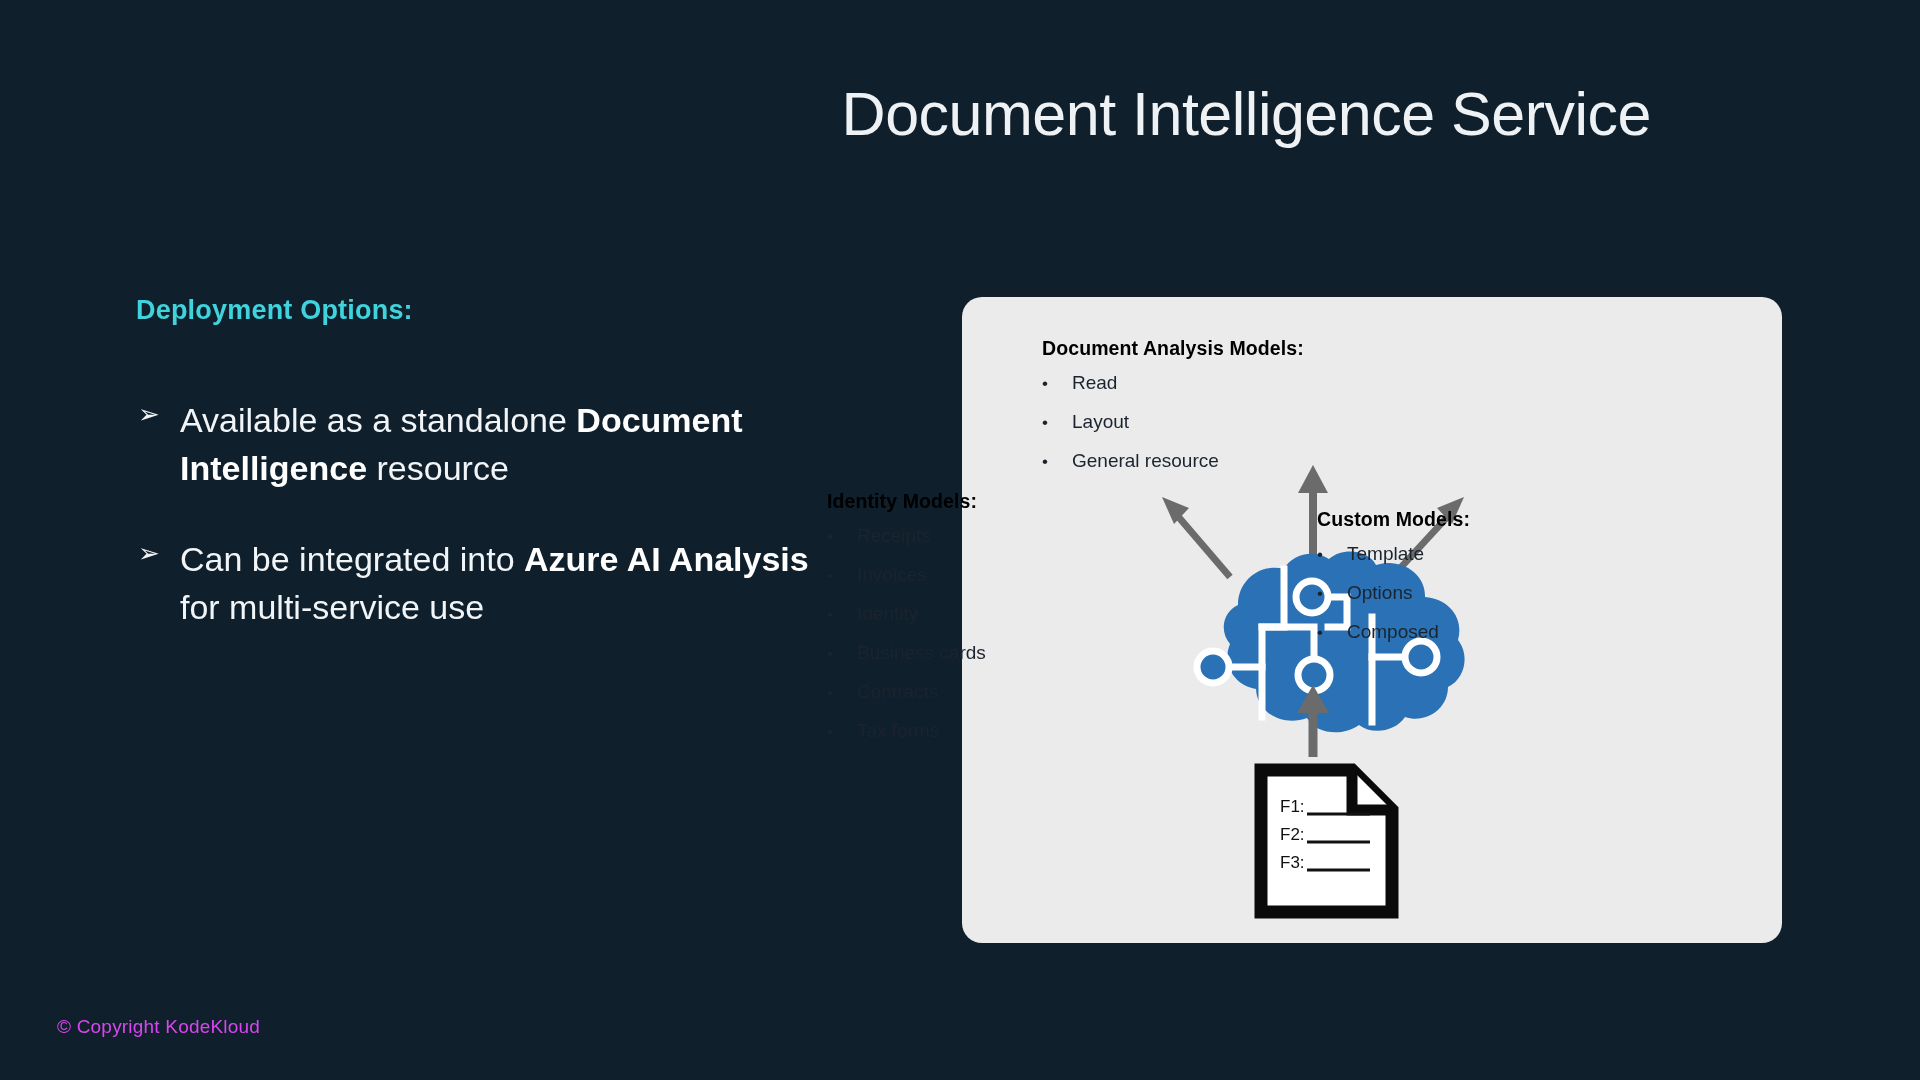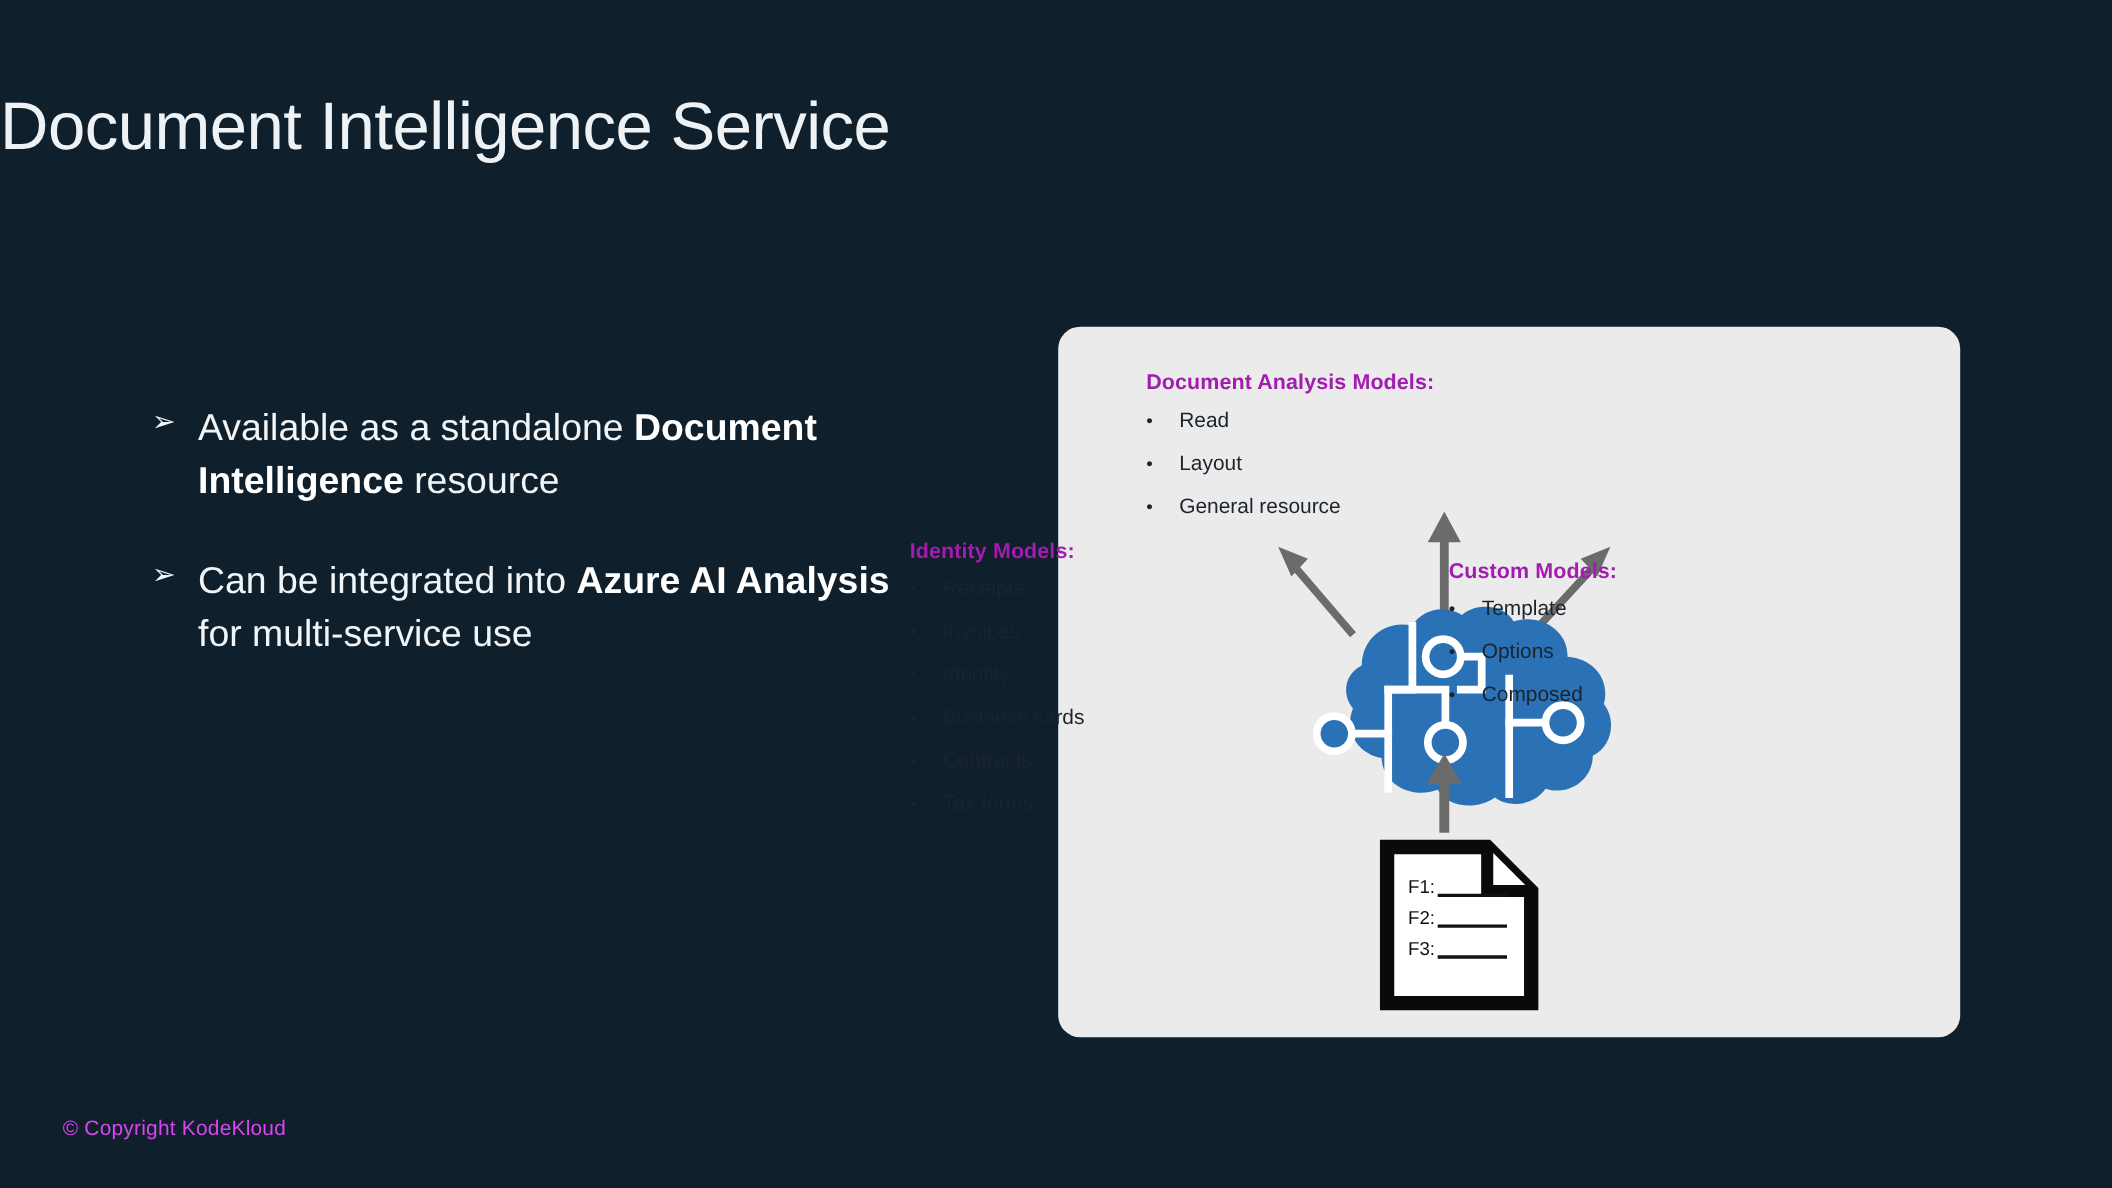--- a/index.html
+++ b/index.html
@@ -7,21 +7,21 @@
     width:1920px; height:1080px;
     background:#0f1f2b;
     font-family:"Liberation Sans", sans-serif;
     overflow:hidden;
   }
   .slide { position:relative; width:1920px; height:1080px; background:#0f1f2b; }
 
   
   .slide-title {
     position:absolute; top:82px; left:0; width:1651px;
-    text-align:left;
+    text-align:right;
     font-size:61px; font-weight:400; letter-spacing:-0.5px;
     color:#eef2f5;
     line-height:1.05;
   }
 
   
   .left-col { position:absolute; left:136px; top:295px; width:740px; }
   .section-heading {
     font-size:27px; font-weight:700; color:#3fd3dd; letter-spacing:.2px;
   }
@@ -39,21 +39,21 @@
 
   
   .panel {
     position:absolute; left:962px; top:297px;
     width:820px; height:646px;
     background:#ebebeb; border-radius:20px;
   }
 
   .grp { position:absolute; }
   .grp-title {
-    font-size:19.5px; font-weight:700; color:#a21caf;
+    font-size:19.5px; font-weight:700; color:#000000;
     letter-spacing:.1px; margin-bottom:13px; white-space:nowrap;
   }
   .grp ul { list-style:none; }
   .grp li {
     display:flex; align-items:baseline;
     font-size:19px; color:#1b242e; line-height:1.0;
     margin-bottom:20px; white-space:nowrap;
   }
   .grp li .dot { flex:0 0 auto; width:30px; font-size:17px; color:#1b242e; }
 
@@ -71,20 +71,21 @@
   }
 </style>
 </head>
 <body>
 
 <div class="slide">
 
   <div class="slide-title">Document Intelligence Service</div>
 
   <div class="left-col">
+    <div class="section-heading">Deployment Options:</div>
 
     <div class="bullet-list">
 
       <div class="bullet-row">
         <span class="bullet-marker">➢</span>
         <span class="bullet-text">
           <span>Available as a standalone </span><b>Document Intelligence</b><span> resource</span>
         </span>
       </div>
 

